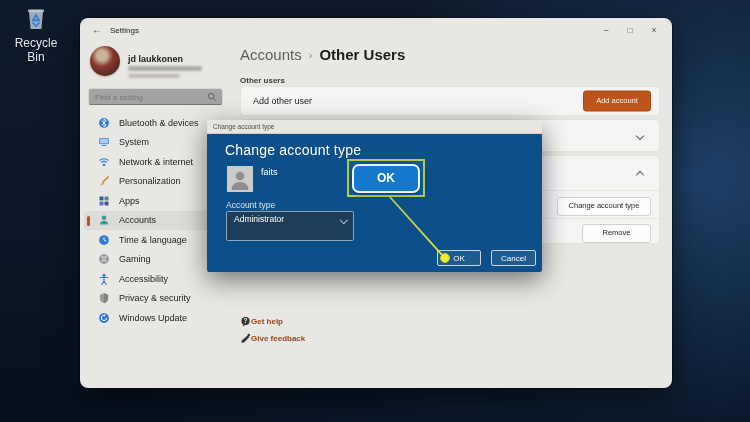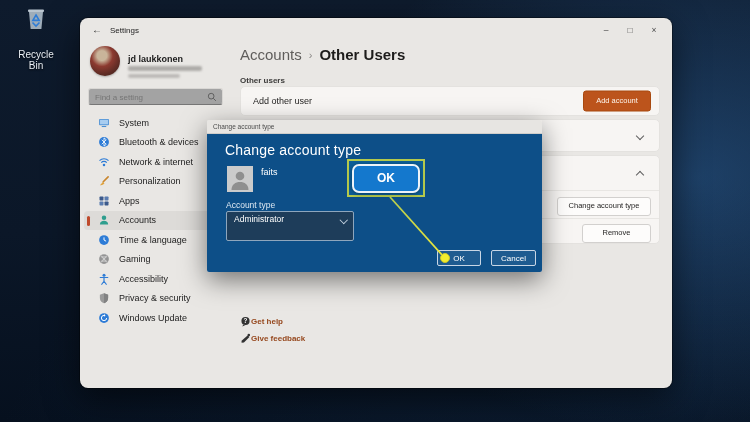--- a/index.html
+++ b/index.html
@@ -5,21 +5,21 @@
   html,body{margin:0;padding:0;}
   body{width:750px;height:422px;overflow:hidden;font-family:"Liberation Sans",sans-serif;-webkit-font-smoothing:antialiased;}
   #desktop{position:relative;width:750px;height:422px;
     background:
       radial-gradient(620px 420px at 93% 42%, rgba(47,104,164,.50), rgba(12,28,48,0) 62%),
       radial-gradient(900px 600px at 70% 120%, rgba(25,60,100,.25), rgba(8,18,32,0) 60%),
       linear-gradient(180deg,#0e1b2d 0%,#0b1728 55%,#06101e 100%);}
   .abs{position:absolute;}
   
   .bin{left:10px;top:5px;width:52px;text-align:center;}
-  .bin-label{margin-top:14px;font-size:10px;color:#e8edf3;text-shadow:0 1px 2px rgba(0,0,0,.8);}
+  .bin-label{margin-top:1px;font-size:12px;color:#e8edf3;text-shadow:0 1px 2px rgba(0,0,0,.8);}
   
   #win{left:80px;top:18px;width:592px;height:370px;background:#e9e7e4;border-radius:8px;
     box-shadow:0 10px 34px rgba(0,0,0,.55), 0 0 0 1px rgba(0,0,0,.35);overflow:hidden;}
   .titlebar{left:0;top:0;width:100%;height:26px;}
   .back{left:12px;top:6px;font-size:10px;color:#2b2b2b;}
   .win-title{left:30px;top:8px;font-size:8px;color:#1c1c1c;}
   .controls{right:6px;top:4px;display:flex;}
   .ctl{width:24px;height:17px;text-align:center;line-height:17px;font-size:8.5px;color:#4d4d4d;}
   
   .avatar{left:10px;top:28px;width:30px;height:30px;border-radius:50%;
@@ -123,33 +123,33 @@
       <svg width="10" height="10" viewBox="0 0 12 12">
         <circle cx="5" cy="5" r="3.4" fill="none" stroke="#5a5a5a" stroke-width="1.1"></circle>
         <line x1="7.6" y1="7.6" x2="10.6" y2="10.6" stroke="#5a5a5a" stroke-width="1.1"></line>
       </svg>
     </div>
 
     <div class="abs nav">
 
       <div class="nav-item">
         <svg width="12" height="12" viewBox="0 0 16 16">
+          <circle cx="8" cy="8" r="6.6" fill="#2e7cd6"></circle>
+          <path d="M5 5 L11 11 L8 13.5 V2.5 L11 5 L5 11" fill="none" stroke="#fff" stroke-width="1.1"></path>
+        </svg>
+        <span>Bluetooth &amp; devices</span>
+      </div>
+
+      <div class="nav-item">
+        <svg width="12" height="12" viewBox="0 0 16 16">
           <rect x="1.5" y="2.5" width="13" height="8.5" rx="1" fill="#4a8fd4"></rect>
           <rect x="2.7" y="3.7" width="10.6" height="6.1" fill="#a8cdf0"></rect>
           <rect x="5" y="12" width="6" height="1.4" fill="#4a8fd4"></rect>
         </svg>
         <span>System</span>
-      </div>
-
-      <div class="nav-item">
-        <svg width="12" height="12" viewBox="0 0 16 16">
-          <circle cx="8" cy="8" r="6.6" fill="#2e7cd6"></circle>
-          <path d="M5 5 L11 11 L8 13.5 V2.5 L11 5 L5 11" fill="none" stroke="#fff" stroke-width="1.1"></path>
-        </svg>
-        <span>Bluetooth &amp; devices</span>
       </div>
 
       <div class="nav-item">
         <svg width="12" height="12" viewBox="0 0 16 16">
           <path d="M2 6.2 A8.5 8.5 0 0 1 14 6.2" fill="none" stroke="#2e7cd6" stroke-width="1.5"></path>
           <path d="M4.3 8.8 A5 5 0 0 1 11.7 8.8" fill="none" stroke="#2e7cd6" stroke-width="1.5"></path>
           <circle cx="8" cy="12" r="1.7" fill="#2e7cd6"></circle>
         </svg>
         <span>Network &amp; internet</span>
       </div>

